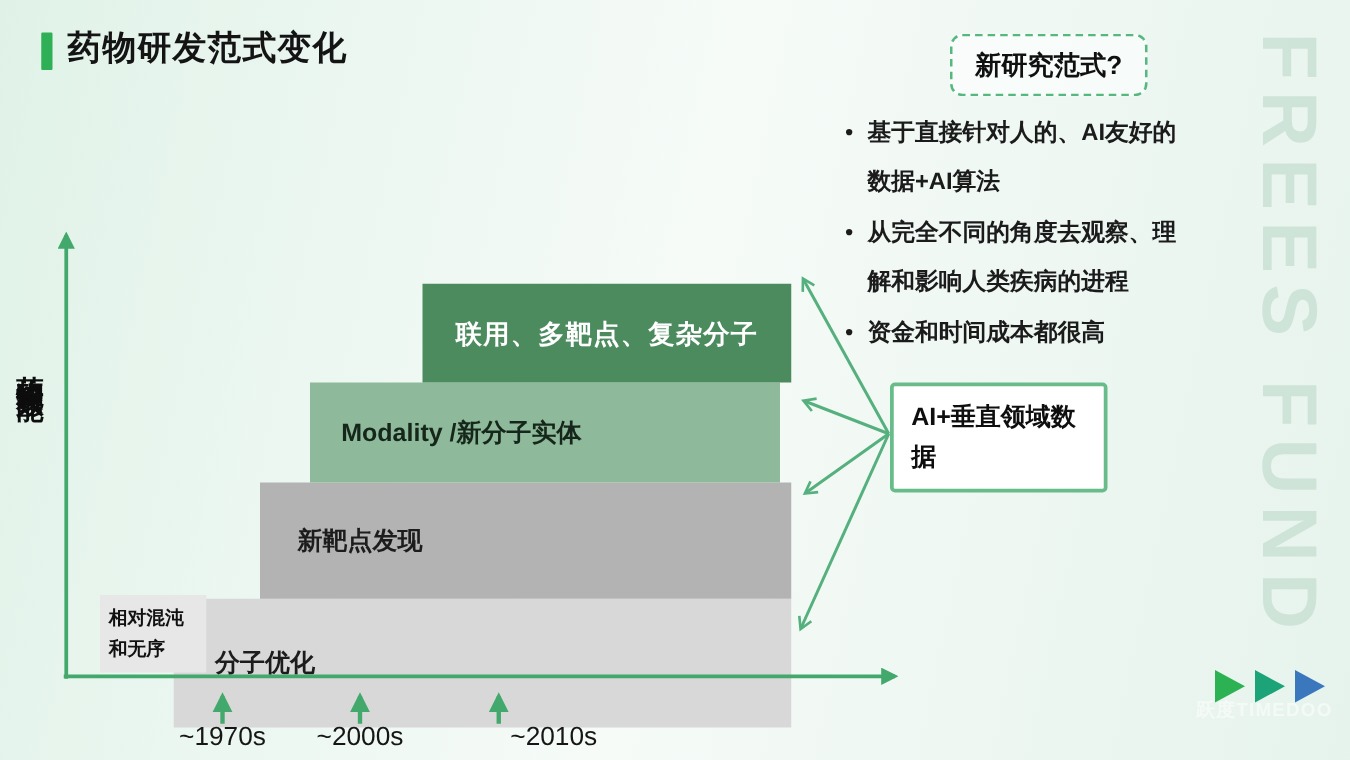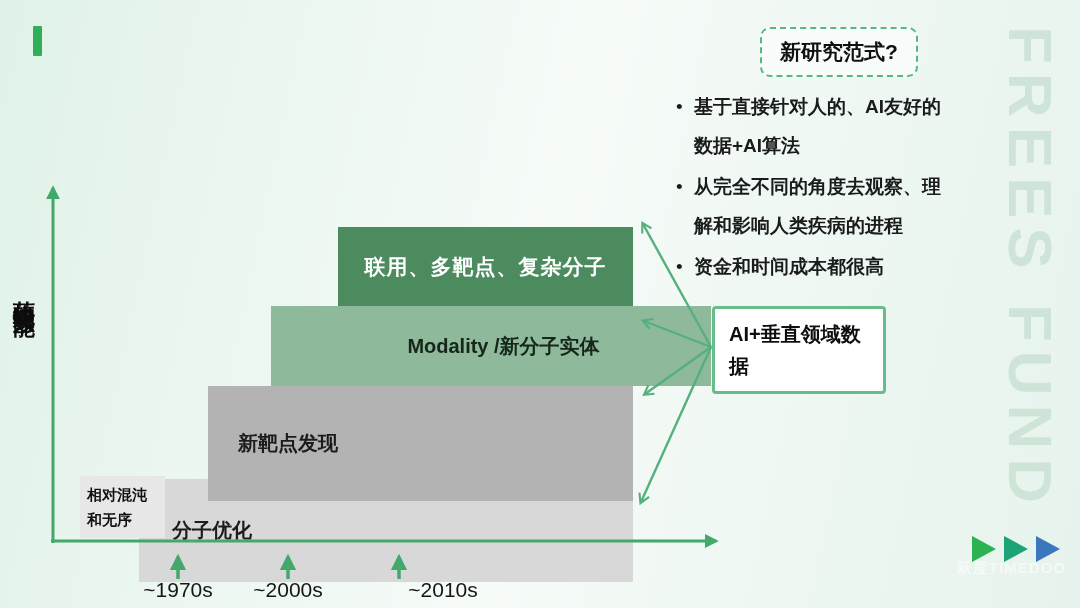--- a/index.html
+++ b/index.html
@@ -64,22 +64,22 @@
     width:174px; padding:9px 14px;
     border:3px solid #67bc89; border-radius:4px;
     background:#ffffff;
     font-size:20px; font-weight:bold; color:#0e0e0e; line-height:32px;
   }
 
   
   .step { position:absolute; display:flex; align-items:center;margin-top:48px; }
   .step-label { font-size:20px; font-weight:bold; }
   .step-1 { left:139px; top:431px; width:494px; height:103px; background:#d8d8d8; padding-left:33px; }
-  .step-2 { left:208px; top:338px; width:425px; height:115px;  background:#b3b3b3; padding-left:30px; }
-  .step-3 { left:271px; top:258px; width:440px; height:80px;  background:#8eb99a; padding-left:25px;justify-content:center; }
+  .step-2 { left:208px; top:338px; width:425px; height:93px;  background:#b3b3b3; padding-left:30px; }
+  .step-3 { left:248px; top:258px; width:376px; height:80px;  background:#8eb99a; padding-left:25px; }
   .step-4 { left:338px; top:179px; width:295px; height:79px;  background:#4c8b5e; justify-content:center; }
   .step-1 .step-label, .step-2 .step-label { color:#1c1c1c; }
   .step-3 .step-label { color:#15261a; }
   .step-4 .step-label { color:#ffffff; font-size:21px; letter-spacing:1px; }
 
   
   .origin-note {
     position:absolute; left:55px; top:476px;
     width:85px; height:62px; padding:6px 7px;
     background:#e7e7e7;
@@ -102,20 +102,21 @@
   
   .overlay { position:absolute; left:0; top:0; pointer-events:none; }
   .triangles { position:absolute; left:970px; top:533px; }
 </style>
 </head>
 <body>
 
 <div class="slide">
 
   <div class="title-bar"></div>
+  <div class="page-title">药物研发范式变化</div>
 
   <div class="side-watermark">FREES FUND</div>
   <div class="bottom-watermark">跃度TIMEDOO</div>
 
   <div class="question-box">
     <span>新研究范式?</span>
   </div>
 
   <div class="bullets">
     <div class="bullet-item">

